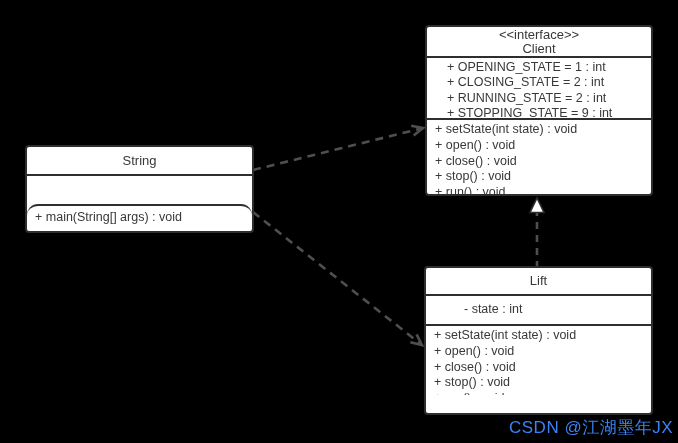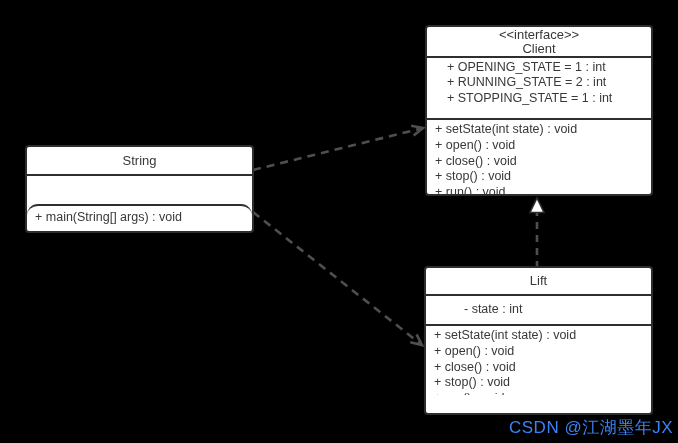--- a/index.html
+++ b/index.html
@@ -121,22 +121,23 @@
     </div>
   </div>
 
   <div class="uml-class" id="ilift">
     <div class="uml-header">
       <div>&lt;&lt;interface&gt;&gt;</div>
       <div>Client</div>
     </div>
     <div class="uml-section uml-attrs">
       <div class="uml-line">+ OPENING_STATE = 1 : int</div>
+      <div class="uml-line">+ CLOSING_STATE = 2 : int</div>
       <div class="uml-line">+ RUNNING_STATE = 2 : int</div>
-      <div class="uml-line">+ STOPPING_STATE = 1 : int</div>
+      <div class="uml-line">+ STOPPING_STATE = 9 : int</div>
     </div>
     <div class="uml-section uml-methods">
       <div class="uml-line">+ setState(int state) : void</div>
       <div class="uml-line">+ open() : void</div>
       <div class="uml-line">+ close() : void</div>
       <div class="uml-line">+ stop() : void</div>
       <div class="uml-line">+ run() : void</div>
     </div>
   </div>
 

